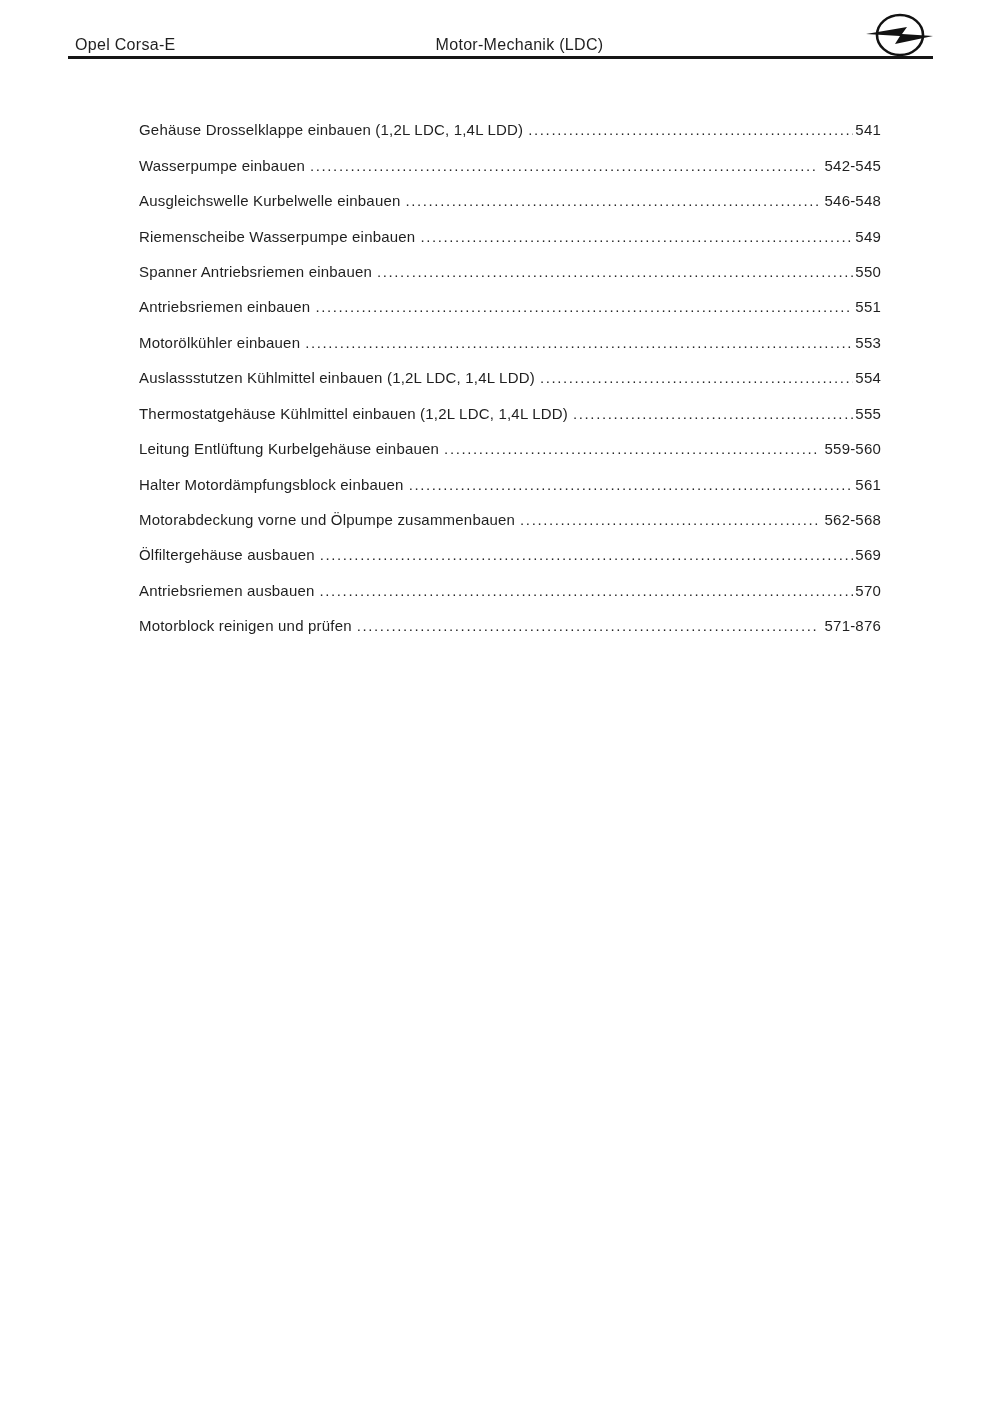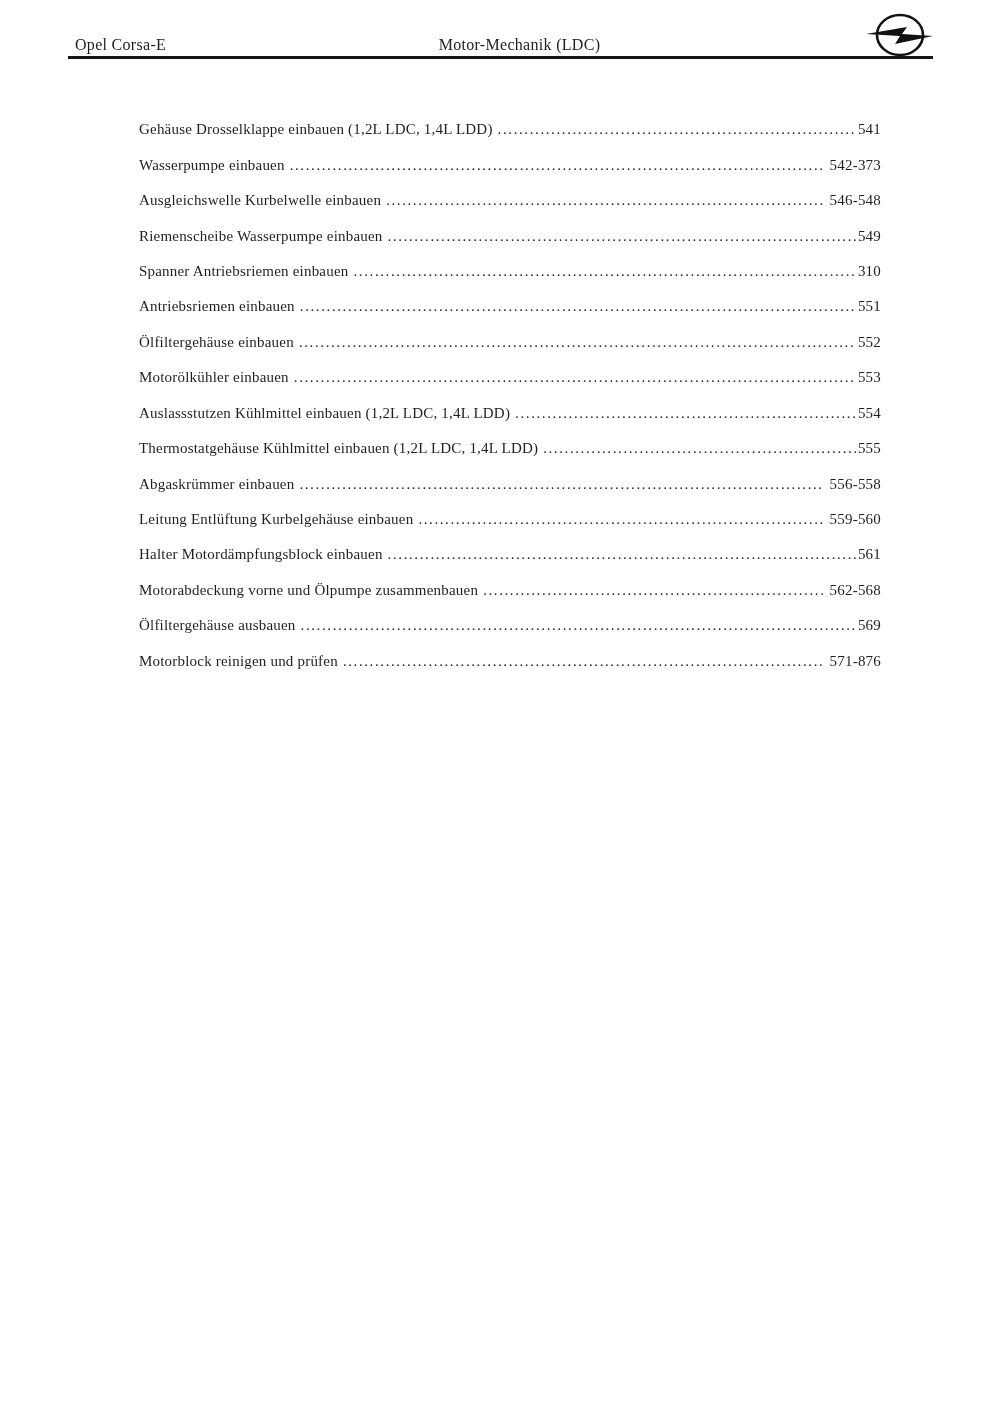--- a/index.html
+++ b/index.html
@@ -1,20 +1,20 @@
 <!DOCTYPE html>
 <html><head>
 <meta charset="utf-8">
 <style>
   html,body{margin:0;padding:0;background:#ffffff;}
   .page{
     position:relative;
     width:1000px;height:1009px;
     background:#ffffff;
-    font-family:Liberation Serif, serif;
+    font-family:Liberation Sans, sans-serif;
     color:#1f1f1f;
     overflow:hidden;
   }
   
   .header-left{
     position:absolute;left:75px;top:36px;
     font-size:16px;letter-spacing:0.3px;
   }
   .header-center{
     position:absolute;left:2px;right:0;top:36px;
@@ -78,86 +78,81 @@
 
   <div class="toc">
       <div class="toc-row">
       <span class="toc-title">Gehäuse Drosselklappe einbauen (1,2L LDC, 1,4L LDD)</span>
       <span class="toc-dots"></span>
       <span class="toc-page">541</span>
     </div>
       <div class="toc-row">
       <span class="toc-title">Wasserpumpe einbauen</span>
       <span class="toc-dots"></span>
-      <span class="toc-page range">542-373</span>
+      <span class="toc-page range">542-545</span>
     </div>
       <div class="toc-row">
       <span class="toc-title">Ausgleichswelle Kurbelwelle einbauen</span>
       <span class="toc-dots"></span>
       <span class="toc-page range">546-548</span>
     </div>
       <div class="toc-row">
       <span class="toc-title">Riemenscheibe Wasserpumpe einbauen</span>
       <span class="toc-dots"></span>
       <span class="toc-page">549</span>
     </div>
       <div class="toc-row">
       <span class="toc-title">Spanner Antriebsriemen einbauen</span>
       <span class="toc-dots"></span>
-      <span class="toc-page">310</span>
+      <span class="toc-page">550</span>
     </div>
       <div class="toc-row">
       <span class="toc-title">Antriebsriemen einbauen</span>
       <span class="toc-dots"></span>
       <span class="toc-page">551</span>
-    </div>
-      <div class="toc-row">
-      <span class="toc-title">Ölfiltergehäuse einbauen</span>
-      <span class="toc-dots"></span>
-      <span class="toc-page">552</span>
     </div>
       <div class="toc-row">
       <span class="toc-title">Motorölkühler einbauen</span>
       <span class="toc-dots"></span>
       <span class="toc-page">553</span>
     </div>
       <div class="toc-row">
       <span class="toc-title">Auslassstutzen Kühlmittel einbauen (1,2L LDC, 1,4L LDD)</span>
       <span class="toc-dots"></span>
       <span class="toc-page">554</span>
     </div>
       <div class="toc-row">
       <span class="toc-title">Thermostatgehäuse Kühlmittel einbauen (1,2L LDC, 1,4L LDD)</span>
       <span class="toc-dots"></span>
       <span class="toc-page">555</span>
-    </div>
-      <div class="toc-row">
-      <span class="toc-title">Abgaskrümmer einbauen</span>
-      <span class="toc-dots"></span>
-      <span class="toc-page range">556-558</span>
     </div>
       <div class="toc-row">
       <span class="toc-title">Leitung Entlüftung Kurbelgehäuse einbauen</span>
       <span class="toc-dots"></span>
       <span class="toc-page range">559-560</span>
     </div>
       <div class="toc-row">
       <span class="toc-title">Halter Motordämpfungsblock einbauen</span>
       <span class="toc-dots"></span>
       <span class="toc-page">561</span>
     </div>
       <div class="toc-row">
       <span class="toc-title">Motorabdeckung vorne und Ölpumpe zusammenbauen</span>
       <span class="toc-dots"></span>
       <span class="toc-page range">562-568</span>
     </div>
       <div class="toc-row">
       <span class="toc-title">Ölfiltergehäuse ausbauen</span>
       <span class="toc-dots"></span>
       <span class="toc-page">569</span>
+    </div>
+      <div class="toc-row">
+      <span class="toc-title">Antriebsriemen ausbauen</span>
+      <span class="toc-dots"></span>
+      <span class="toc-page">570</span>
     </div>
       <div class="toc-row">
       <span class="toc-title">Motorblock reinigen und prüfen</span>
       <span class="toc-dots"></span>
       <span class="toc-page range">571-876</span>
     </div>
     </div>
 
   <div class="footer-rule"></div>
 

